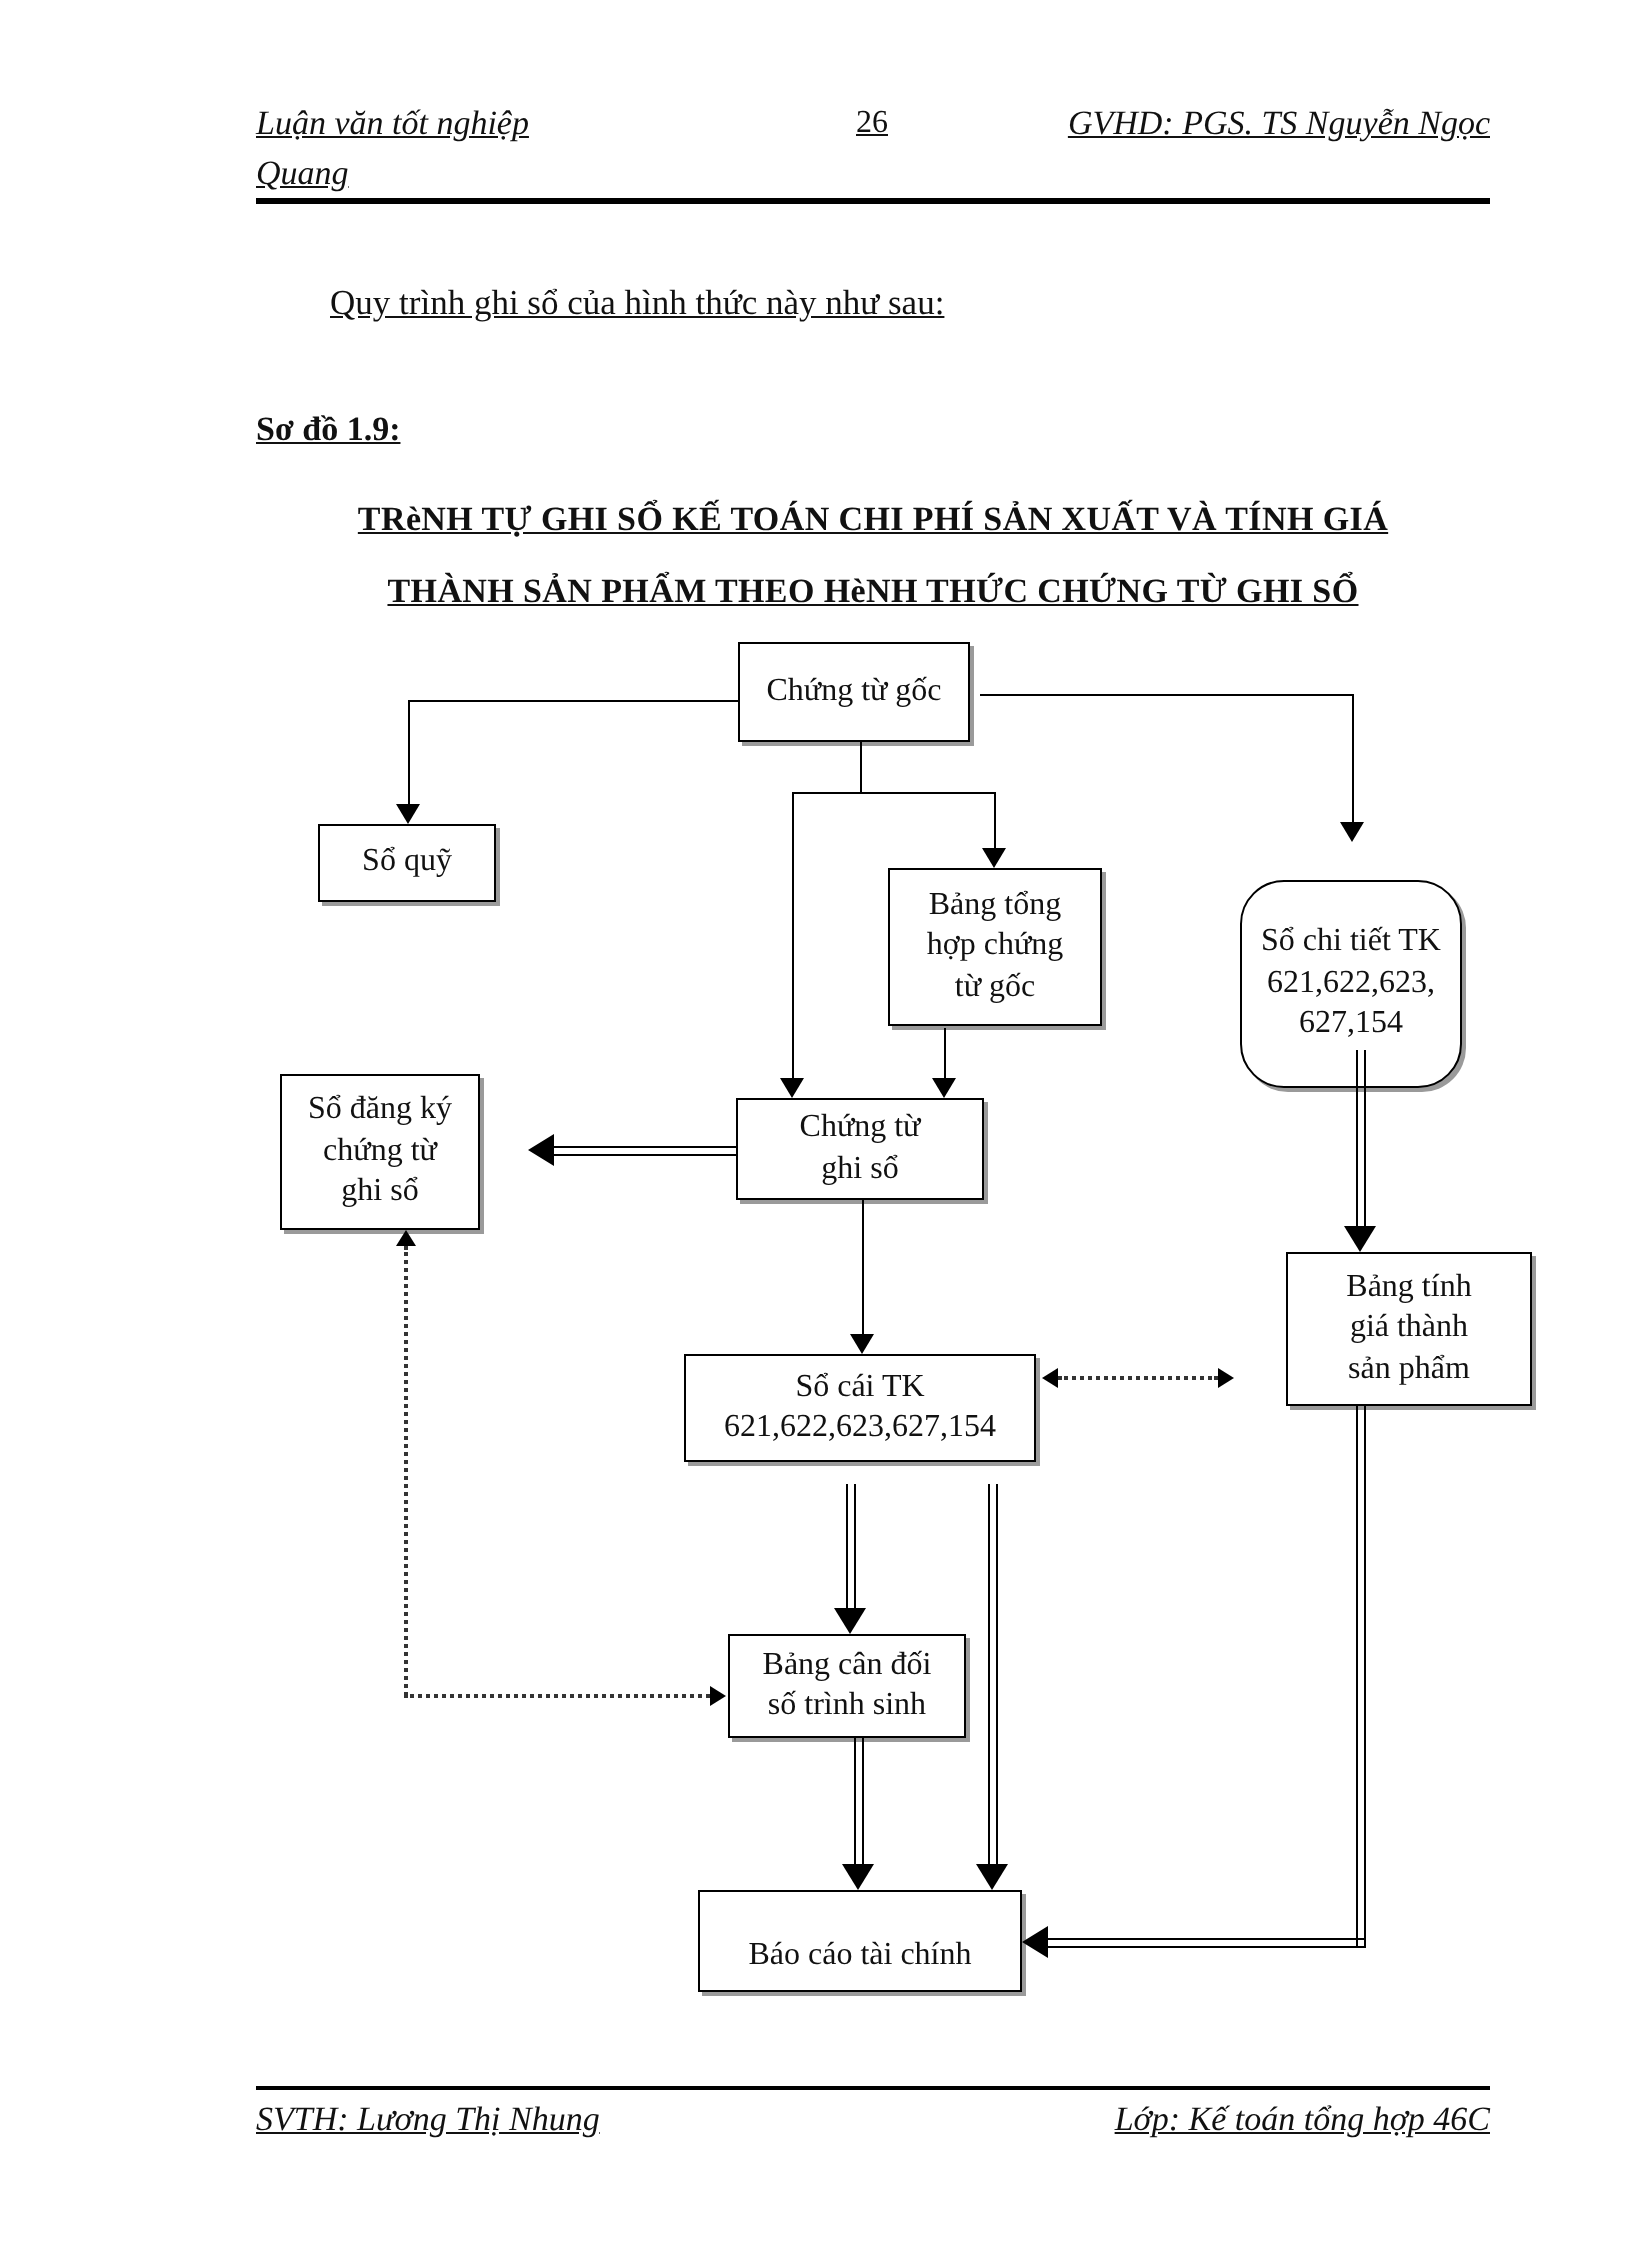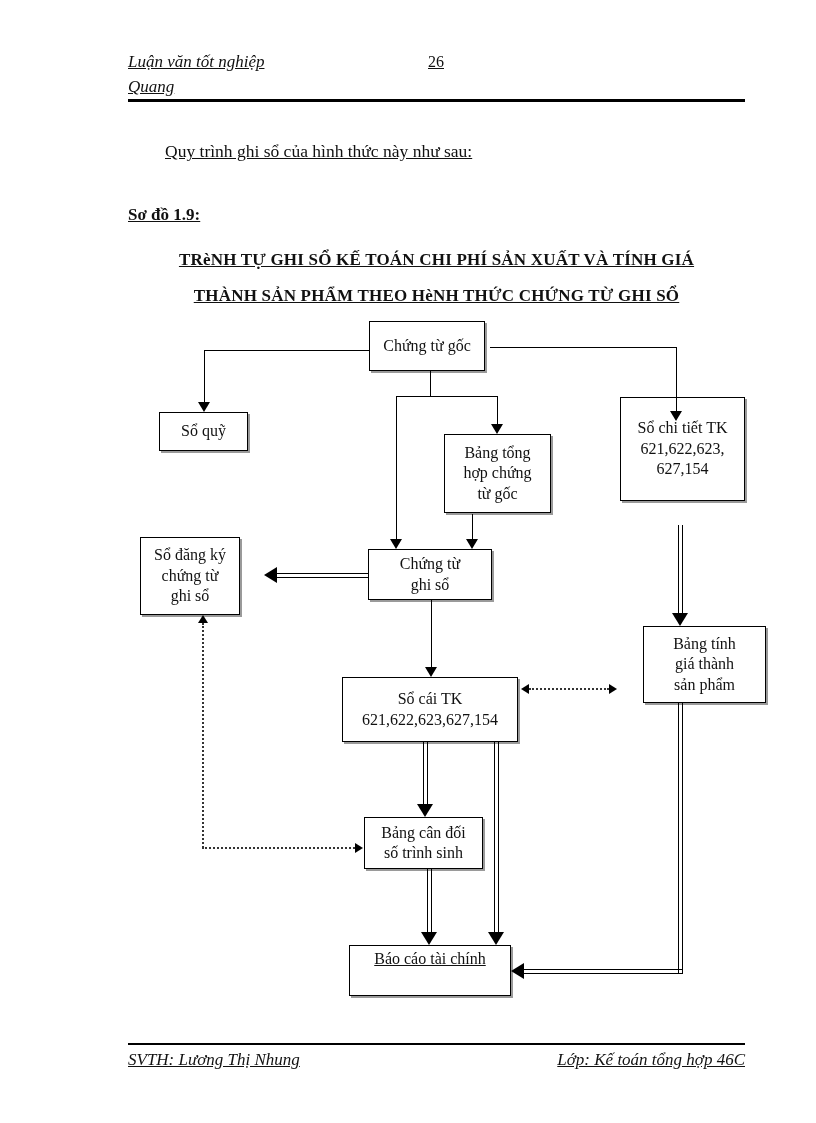--- a/index.html
+++ b/index.html
@@ -23,21 +23,21 @@
   }
   .box{
     position:absolute;
     border:1px solid #000;
     background:#fff;
     box-shadow:2px 2px 0 #9a9a9a;
     display:flex;align-items:center;justify-content:center;
     text-align:center;font-size:16px;line-height:1.28;
     white-space:pre-line;box-sizing:border-box;
   }
-  .box.topalign{align-items:flex-start;padding-top:3px;text-decoration:underline;}
+  .box.topalign{align-items:flex-start;padding-top:22px;}
   .ln{position:absolute;background:#000;}
   .dbl-h{position:absolute;height:5px;box-sizing:border-box;border-top:1.5px solid #000;border-bottom:1.5px solid #000;}
   .dbl-v{position:absolute;width:5px;box-sizing:border-box;border-left:1.5px solid #000;border-right:1.5px solid #000;}
   .dot-h{position:absolute;height:0;border-top:2px dotted #333;}
   .dot-v{position:absolute;width:0;border-left:2px dotted #333;}
   .ah{position:absolute;width:0;height:0;}
   .ah-d{border-left:6px solid transparent;border-right:6px solid transparent;border-top:10px solid #000;}
   .ahb-d{border-left:8px solid transparent;border-right:8px solid transparent;border-top:13px solid #000;}
   .ahb-l{border-top:8px solid transparent;border-bottom:8px solid transparent;border-right:13px solid #000;}
   .ah-u-sm{border-left:5px solid transparent;border-right:5px solid transparent;border-bottom:8px solid #000;}
@@ -45,45 +45,46 @@
   .ah-r-sm{border-top:5px solid transparent;border-bottom:5px solid transparent;border-left:8px solid #000;}
   .ftr{font-size:17px;font-style:italic;white-space:nowrap;}
 </style>
 </head>
 <body>
 
 <div class="page">
 
   <div class="abs hdr" style="left:128px;top:52px;">Luận văn tốt nghiệp</div>
   <div class="abs hdr pagenum" style="left:396px;top:53px;width:80px;text-align:center;">26</div>
+  <div class="abs hdr" style="right:71px;top:52px;">GVHD: PGS. TS Nguyễn Ngọc</div>
   <div class="abs hdr" style="left:128px;top:77px;">Quang</div>
   <div class="abs rule" style="left:128px;top:99px;width:617px;height:3px;"></div>
 
   <div class="abs intro" style="left:165px;top:141px;">Quy trình ghi sổ của hình thức này như sau:</div>
   <div class="abs figlabel" style="left:128px;top:205px;">Sơ đồ 1.9:</div>
   <div class="abs figtitle" style="left:128px;top:242px;width:617px;">TRèNH TỰ GHI SỔ KẾ TOÁN CHI PHÍ SẢN XUẤT VÀ TÍNH GIÁ
 THÀNH SẢN PHẨM THEO HèNH THỨC CHỨNG TỪ GHI SỔ</div>
 
   <div class="box" style="left:369px;top:321px;width:116px;height:50px;">Chứng từ gốc</div>
   <div class="box" style="left:159px;top:412px;width:89px;height:39px;">Sổ quỹ</div>
   <div class="box" style="left:444px;top:434px;width:107px;height:79px;">Bảng tổng
 hợp chứng
 từ gốc</div>
-  <div class="box" style="left:620px;top:397px;width:125px;height:104px;">Sổ chi tiết TK
+  <div class="box" style="left:620px;top:440px;width:111px;height:104px;border-radius:22px;">Sổ chi tiết TK
 621,622,623,
 627,154</div>
   <div class="box" style="left:140px;top:537px;width:100px;height:78px;">Sổ đăng ký
 chứng từ
 ghi sổ</div>
   <div class="box" style="left:368px;top:549px;width:124px;height:51px;">Chứng từ
 ghi sổ</div>
   <div class="box" style="left:620px;top:626px;width:123px;height:77px;margin-left:23px;">Bảng tính
 giá thành
 sản phẩm</div>
-  <div class="box" style="left:342px;top:677px;width:176px;height:65px;">Sổ cái TK
+  <div class="box" style="left:342px;top:677px;width:176px;height:54px;">Sổ cái TK
 621,622,623,627,154</div>
   <div class="box" style="left:364px;top:817px;width:119px;height:52px;">Bảng cân đối
 số trình sinh</div>
   <div class="box topalign" style="left:349px;top:945px;width:162px;height:51px;">Báo cáo tài chính</div>
 
   <div class="ln" style="left:204px;top:350px;width:166px;height:1px;"></div>
   <div class="ln" style="left:204px;top:350px;width:1px;height:53px;"></div>
   <div class="ah ah-d" style="left:198px;top:402px;"></div>
 
   <div class="ln" style="left:490px;top:347px;width:186px;height:1px;"></div>

